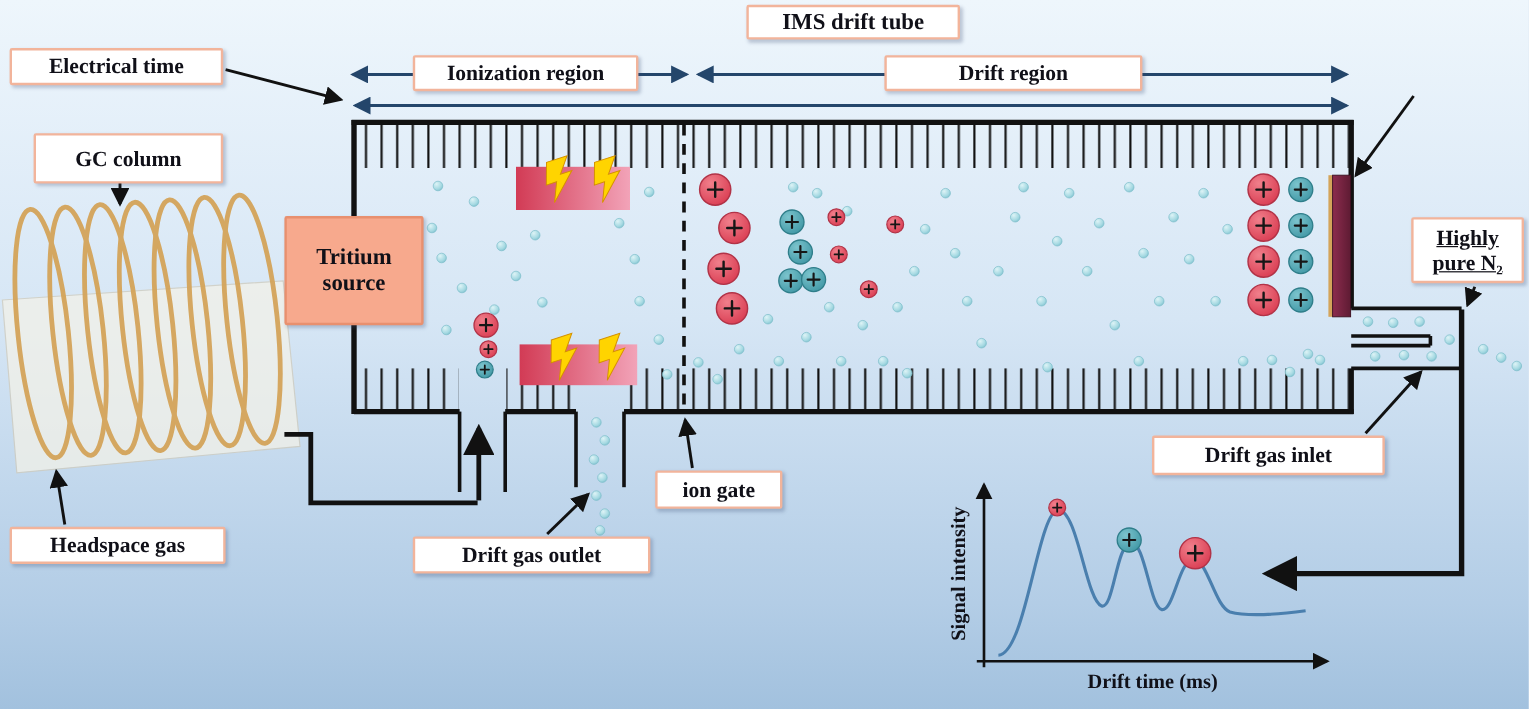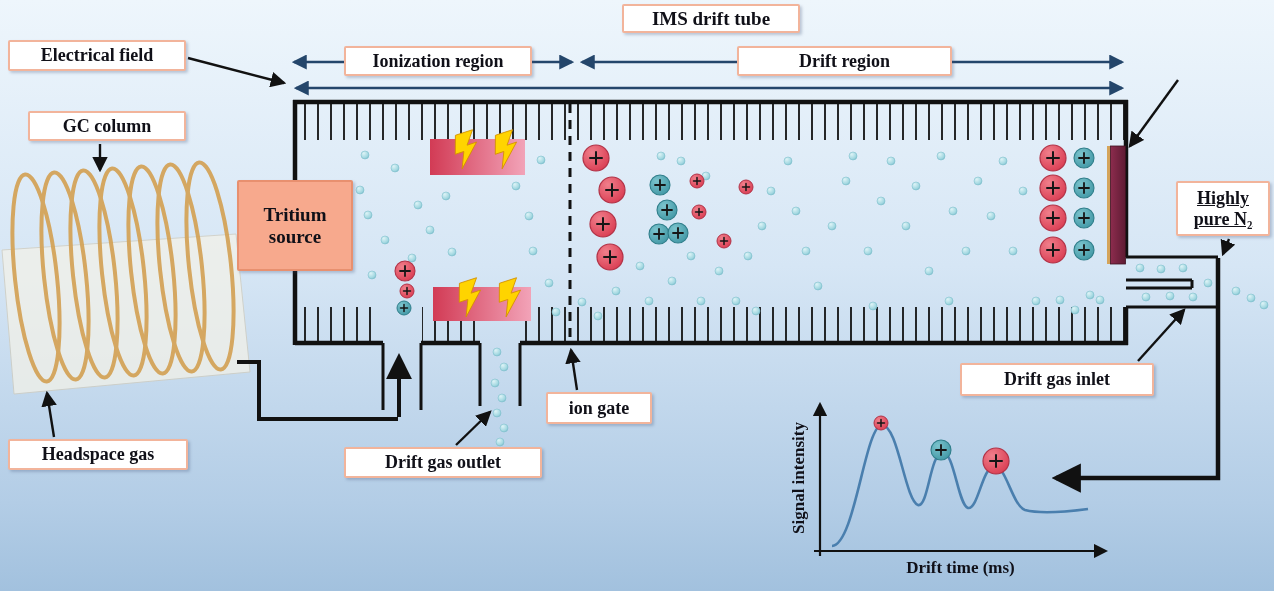--- a/index.html
+++ b/index.html
@@ -301,27 +301,27 @@
                C 1006 465, 1012 505, 1025 510
                C 1040 514, 1065 512, 1088 509" fill="none" stroke="#4a7fae" stroke-width="2.6"></path>
       <use href="#ionRS" x="881" y="423"></use>
       <use href="#ionT" x="941" y="450"></use>
       <use href="#ionRL" x="996" y="461"></use>
     </g>
   </svg>
 
   <div class="label-box" style="left:622px;top:4px;width:178px;height:29px;font-size:19px;">IMS drift tube</div>
 
-  <div class="label-box" style="left:8px;top:40px;width:178px;height:31px;">Electrical field</div>
+  <div class="label-box" style="left:8px;top:40px;width:178px;height:31px;">Electrical time</div>
 
   <div class="label-box" style="left:344px;top:46px;width:188px;height:30px;">Ionization region</div>
 
   <div class="label-box" style="left:737px;top:46px;width:215px;height:30px;">Drift region</div>
 
-  <div class="label-box" style="left:28px;top:111px;width:158px;height:30px;">GC column</div>
+  <div class="label-box" style="left:28px;top:111px;width:158px;height:42px;">GC column</div>
 
   <div class="label-box tritium" style="left:237px;top:180px;width:116px;height:91px;">Tritium source</div>
 
   <div class="label-box" style="left:8px;top:439px;width:180px;height:31px;">Headspace gas</div>
 
   <div class="label-box" style="left:546px;top:392px;width:106px;height:32px;">ion gate</div>
 
   <div class="label-box" style="left:344px;top:447px;width:198px;height:31px;">Drift gas outlet</div>
 
   <div class="label-box" style="left:960px;top:363px;width:194px;height:33px;">Drift gas inlet</div>

